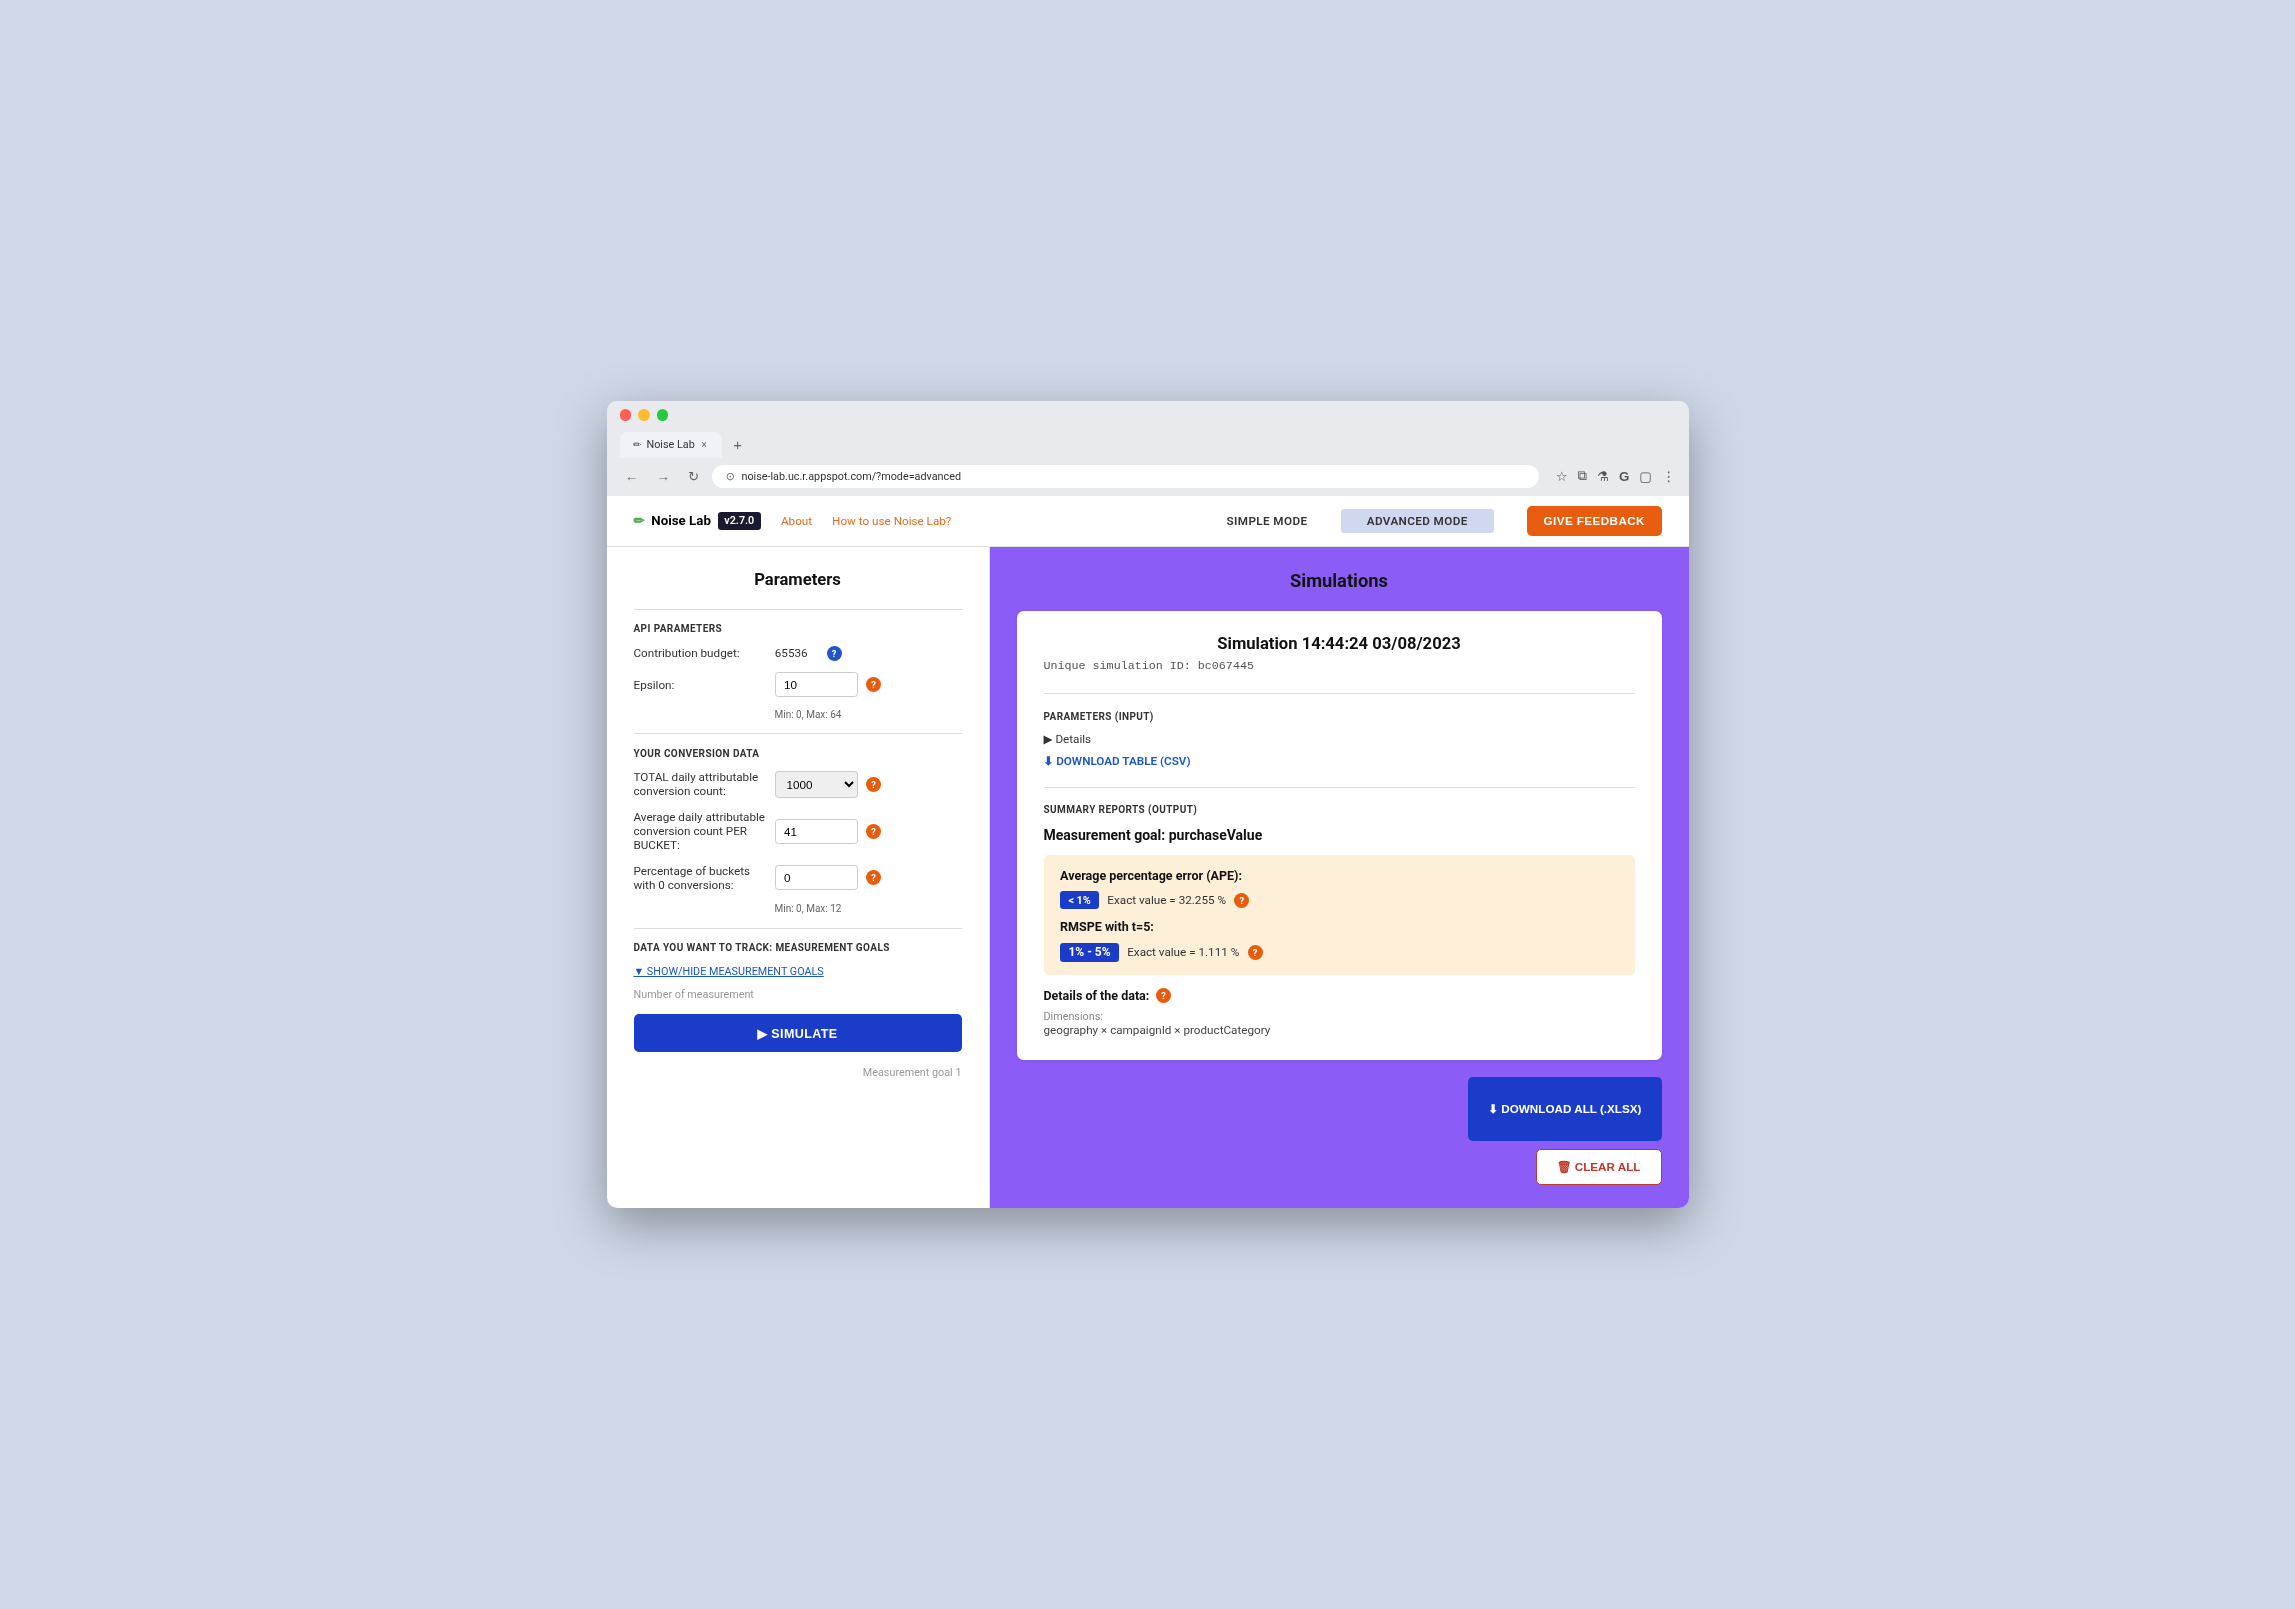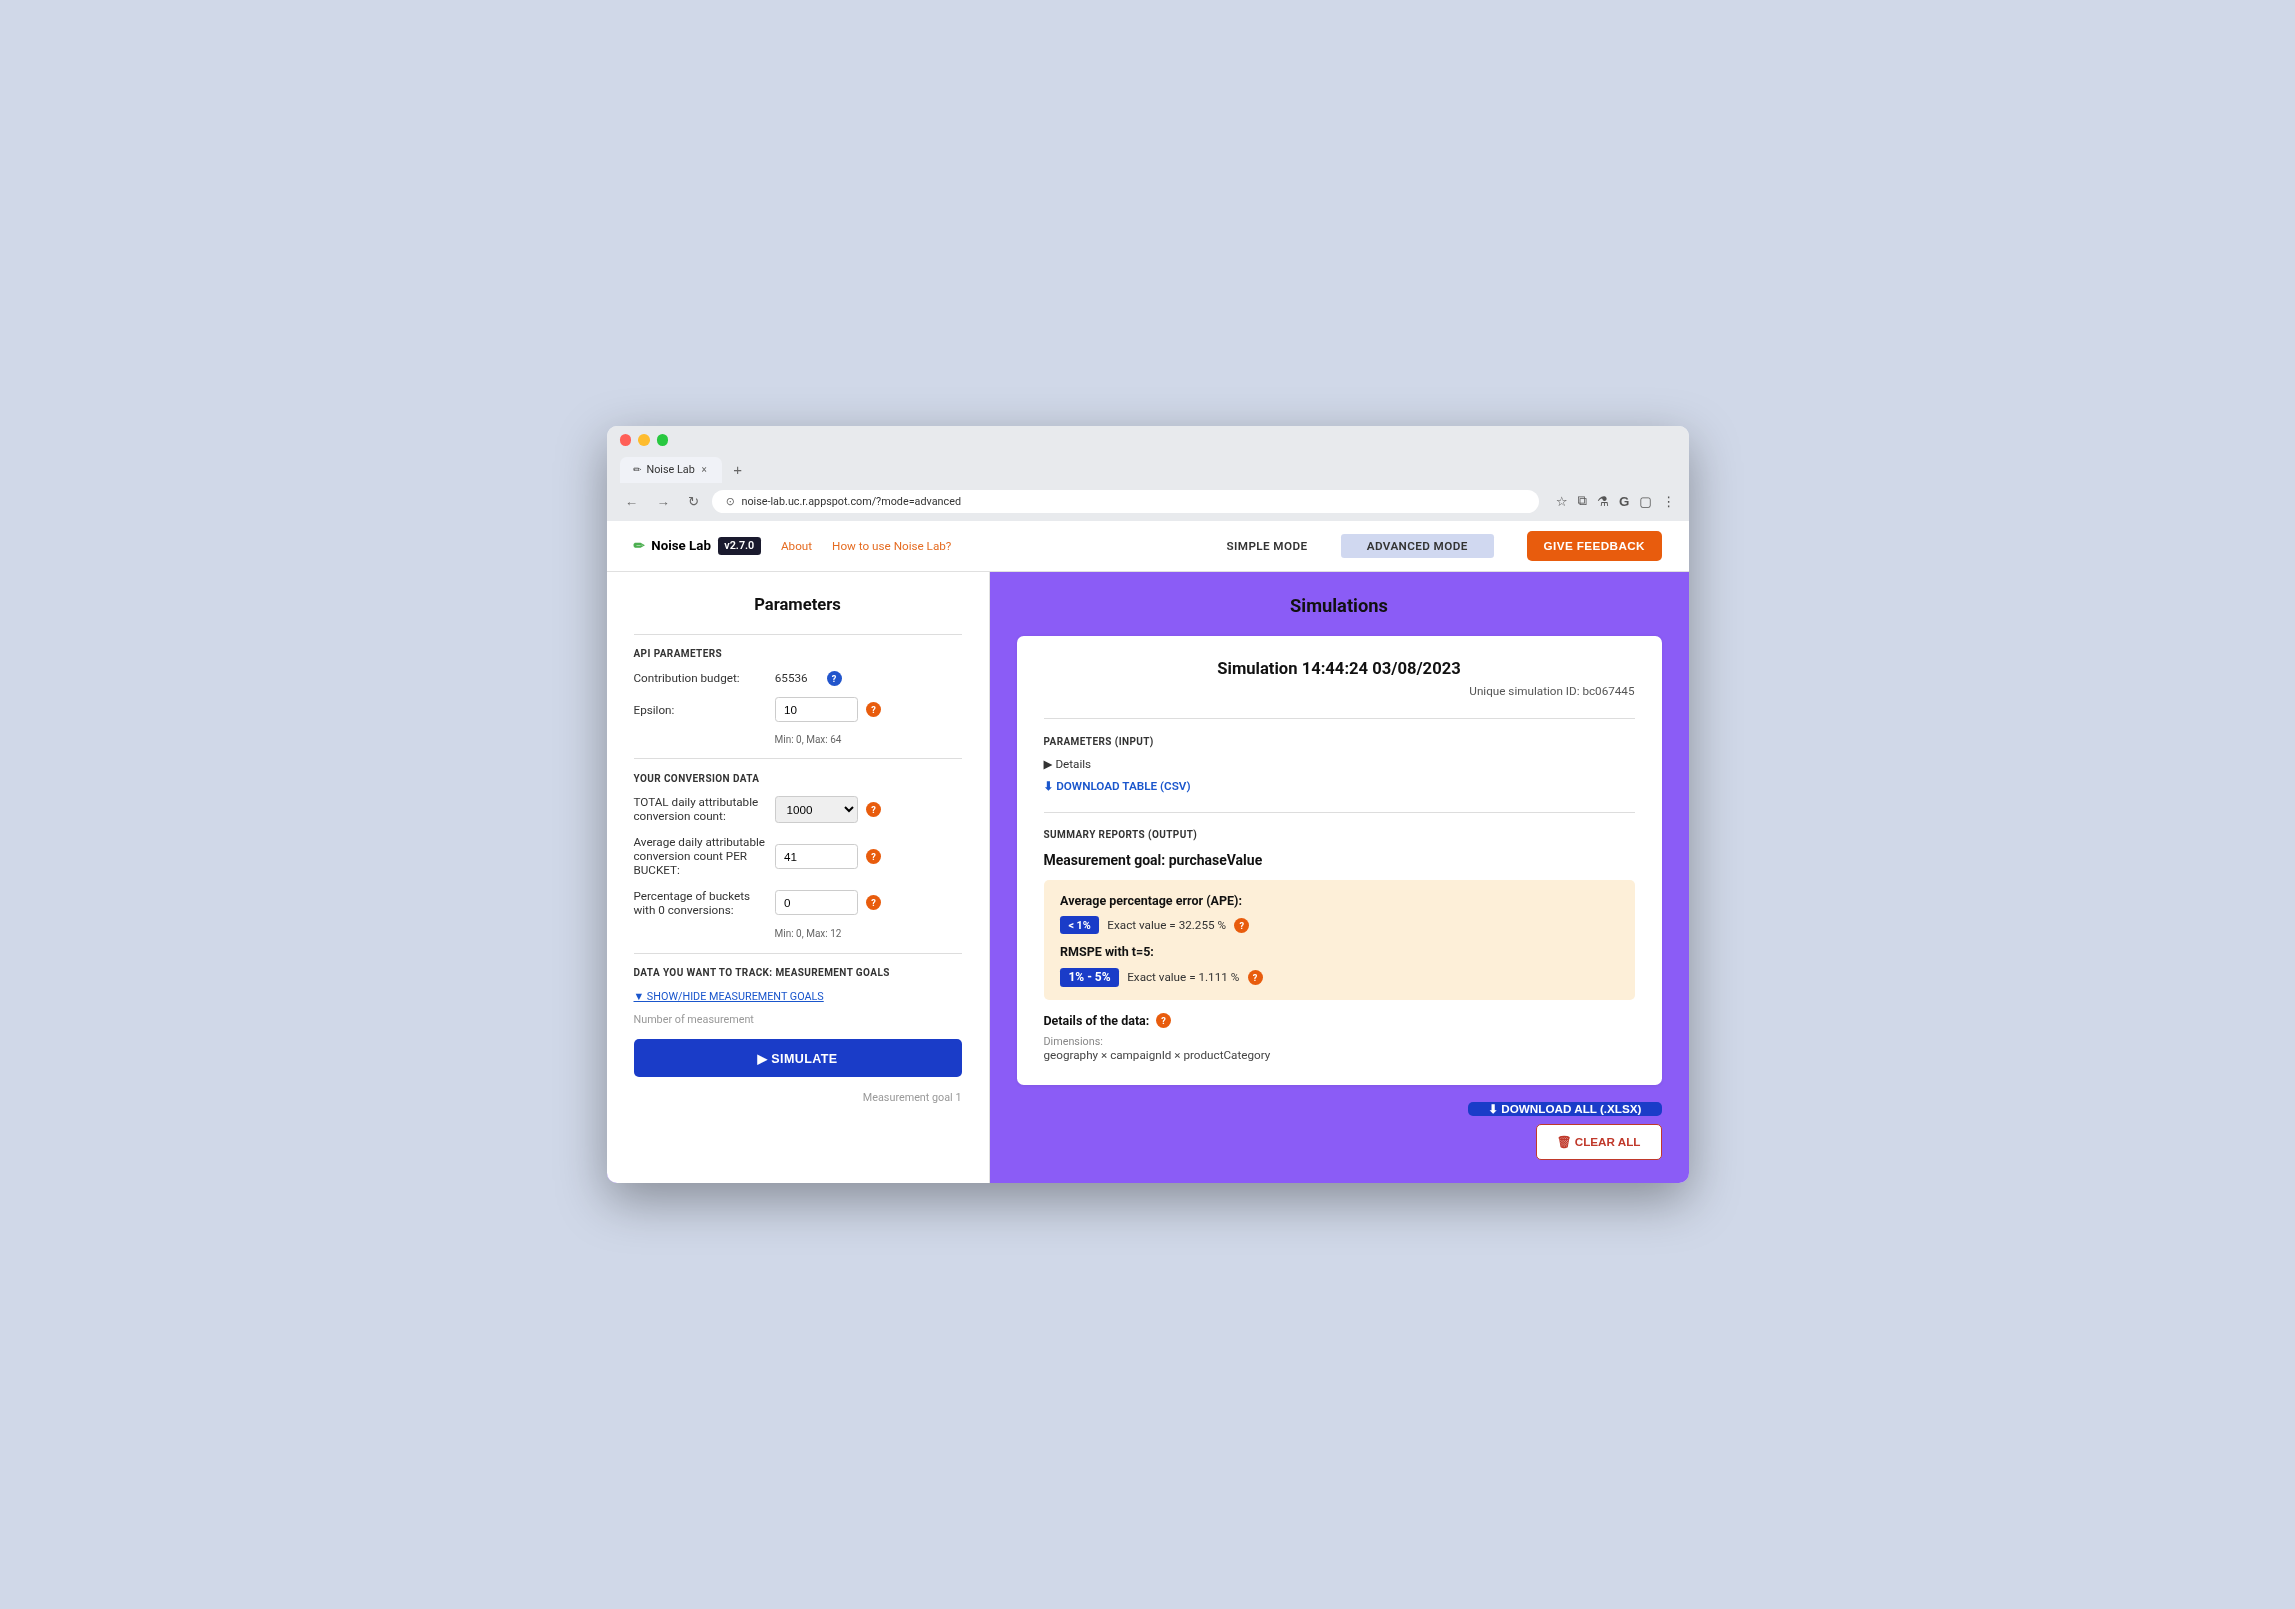--- a/index.html
+++ b/index.html
@@ -314,22 +314,23 @@
     .sim-title {
       font-size: 16.6px;
       font-weight: 700;
       text-align: center;
       margin-bottom: 6.7px;
       color: #111;
     }
     .sim-id {
       font-size: 11.7px;
       color: #555;
-      text-align: right;
+      text-align: left;
       margin-bottom: 20px;
+      font-family: Liberation Mono, monospace;
     }
     .sim-divider { border: none; border-top: 0.8px solid #ddd; margin: 16.6px 0; }
     .sim-section-label {
       font-size: 10px;
       font-weight: 700;
       color: #333;
       letter-spacing: 0.4px;
       margin-bottom: 10px;
       text-transform: uppercase;
     }
@@ -427,21 +428,21 @@
       margin-top: 6.7px;
     }
     .dimensions-value {
       font-size: 11.7px;
       color: #444;
     }
     .download-all-btn {
       background: #1a3cc8;
       color: white;
       border: none;
-      padding: 0 20px;
+      padding: 25px 20px;
       border-radius: 5px;
       font-size: 11.7px;
       font-weight: 700;
       cursor: pointer;
       display: flex;
       align-items: center;
       gap: 6.7px;
       white-space: nowrap;
     }
     .clear-all-btn {

